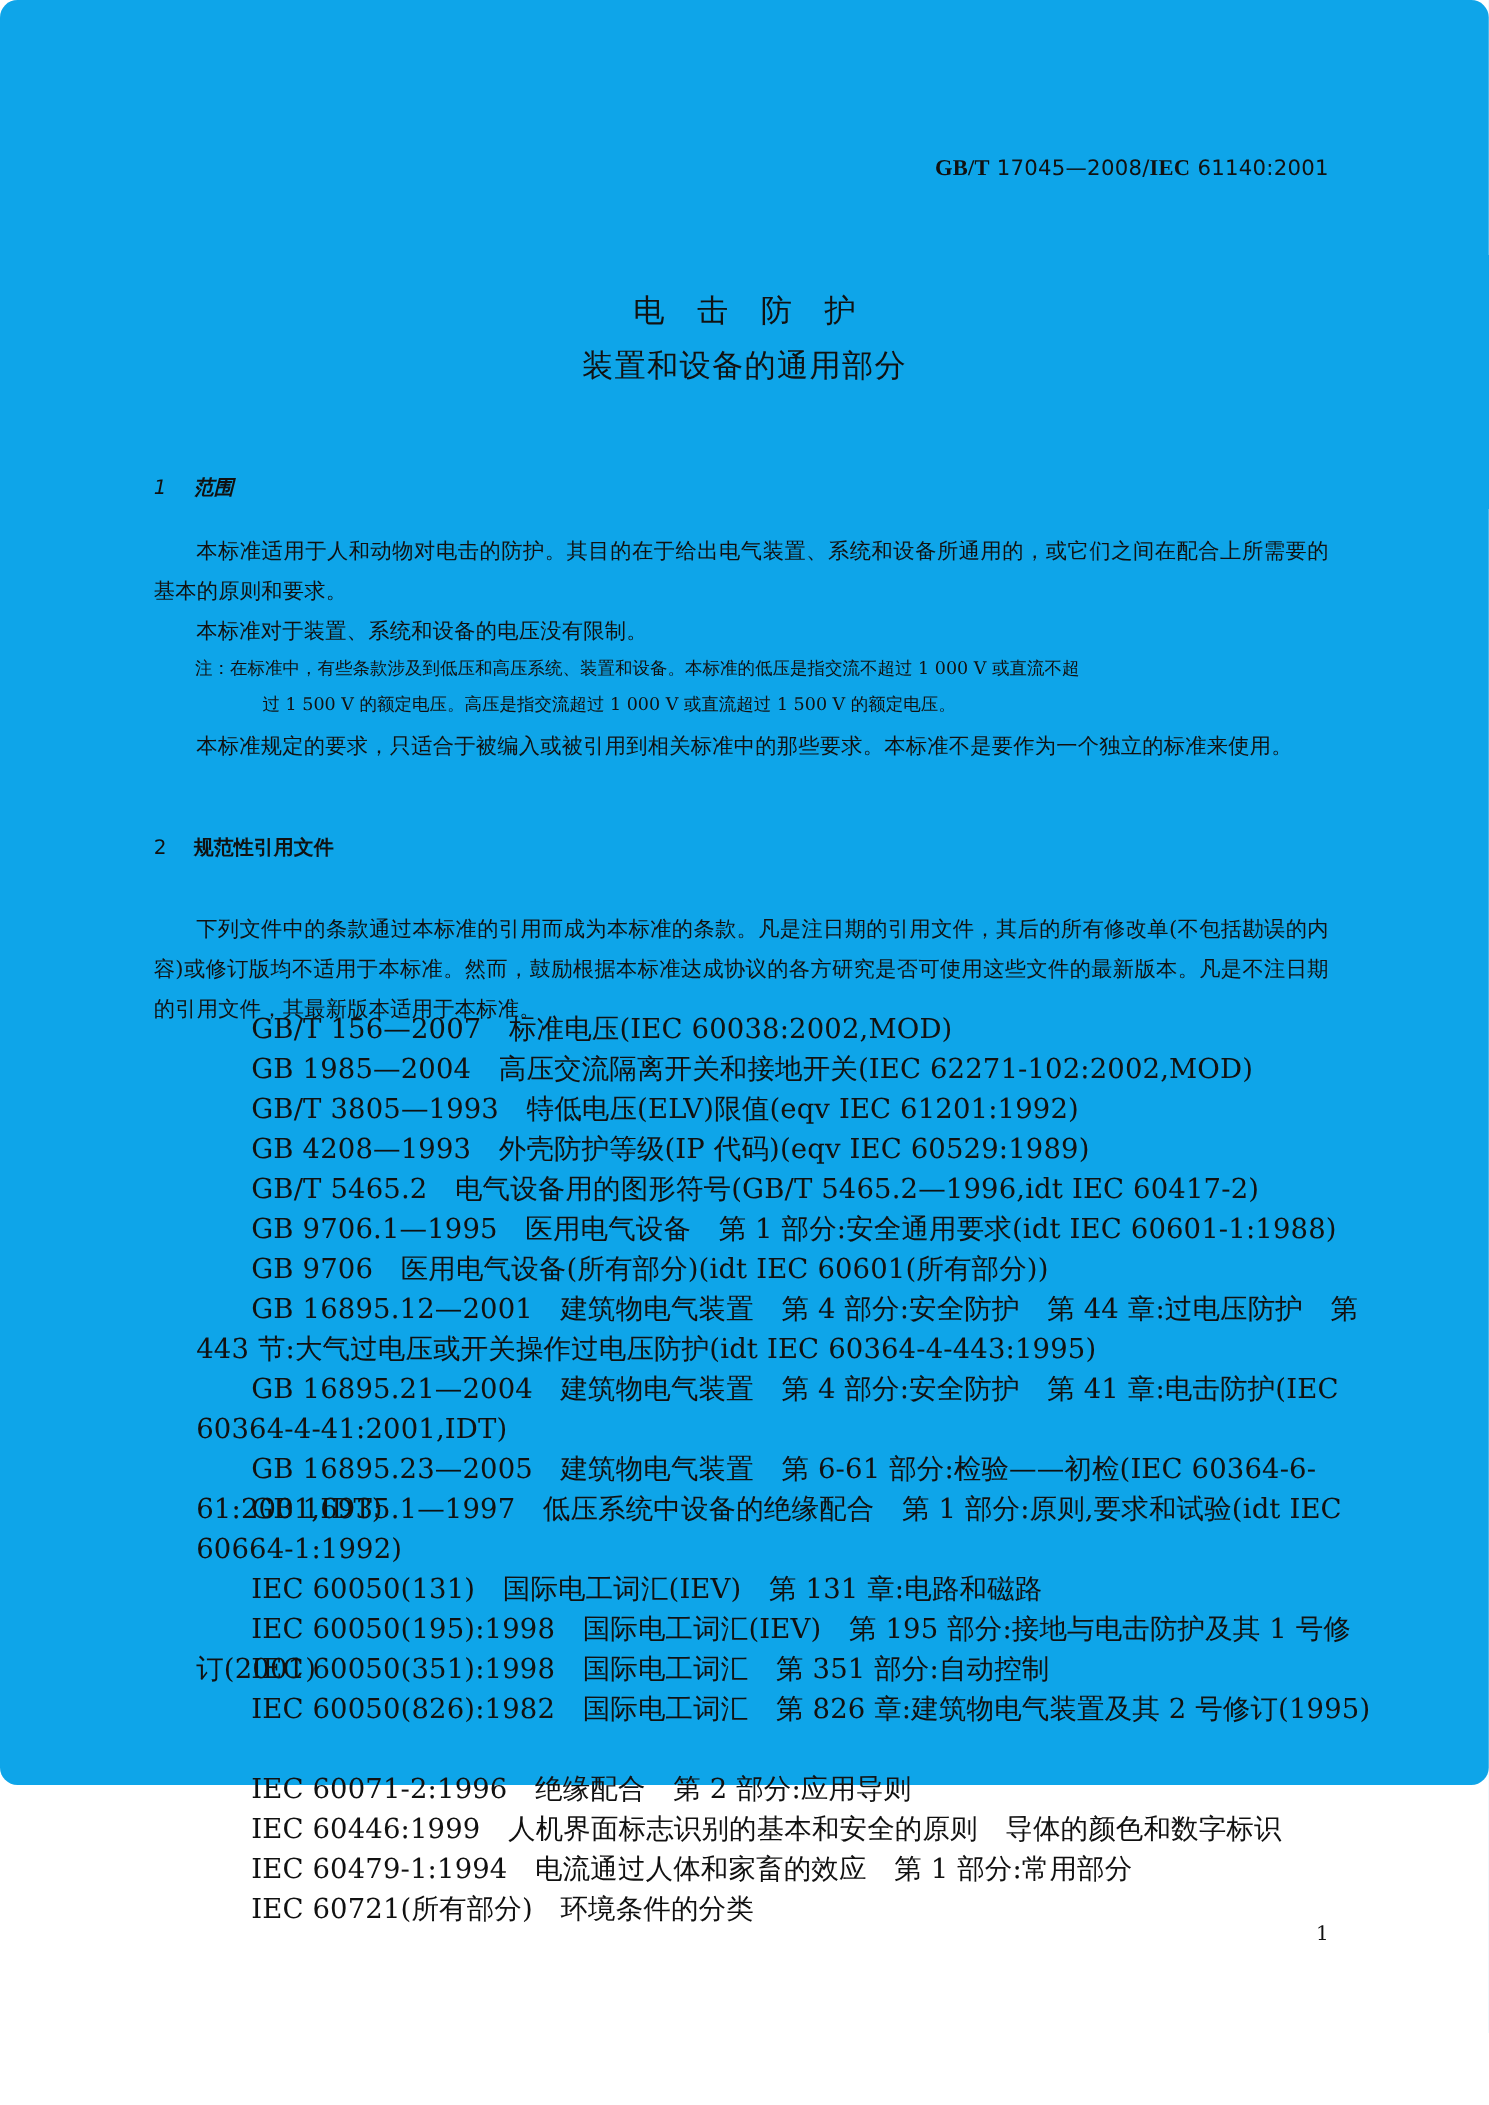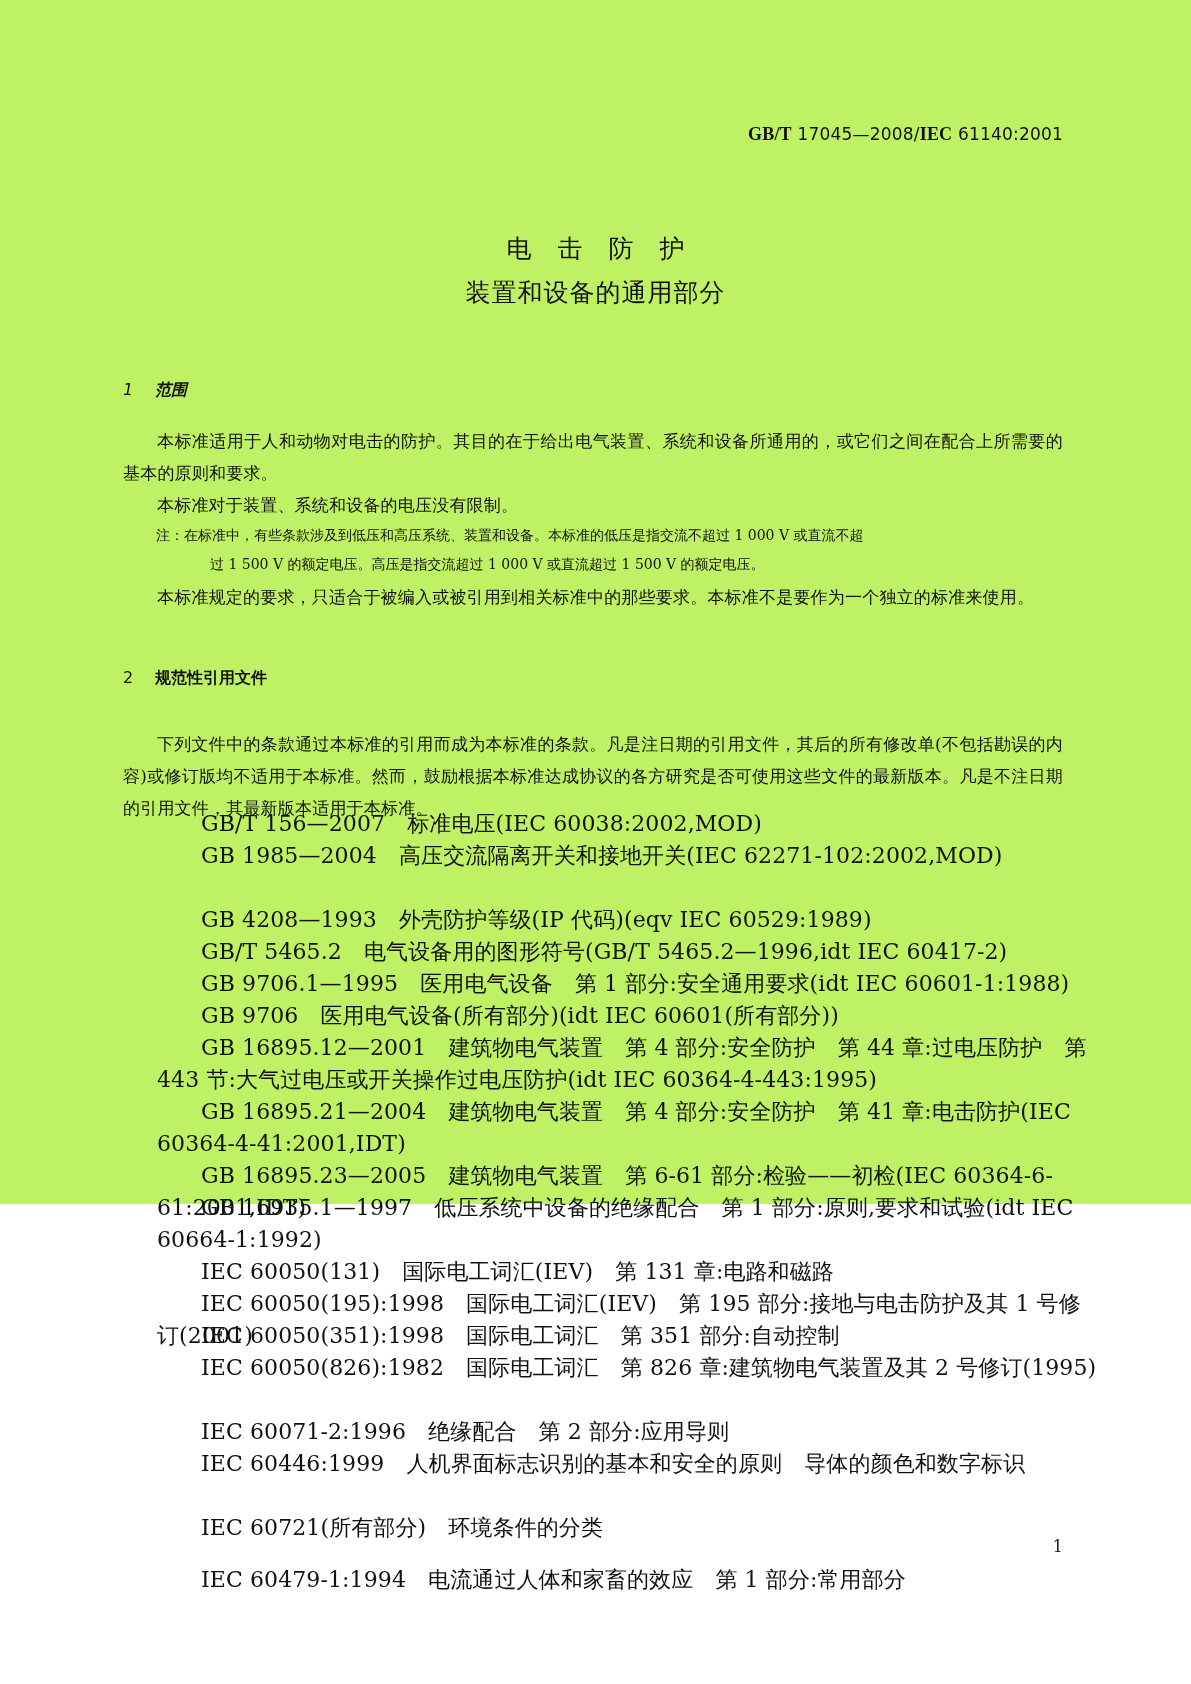--- a/index.html
+++ b/index.html
@@ -1,18 +1,18 @@
 <!DOCTYPE html>
 <html><head>
 <meta charset="utf-8">
 <style>
   html, body { margin: 0; padding: 0; background: #ffffff; }
   body { width: 1191px; height: 1684px; position: relative; overflow: hidden;
          font-family: "DejaVu Serif", "Liberation Serif", serif; color: #111; }
-  .page { position: absolute; left: 0; top: 0; width: 1191px; height: 1204px; background: #bef264; }
+  .page { position: absolute; left: 0; top: 0; width: 1191px; height: 1428px; background: #0ea5e9; border-radius: 14px; }
   .header-code { position: absolute; top: 124px; right: 128px; font-size: 17px; letter-spacing: 0.2px;
                  font-family: "DejaVu Sans", "Liberation Sans", sans-serif; }
   .header-code b { font-family: "Liberation Serif", "DejaVu Serif", serif; font-weight: bold; font-size: 18px; }
   .title1 { position: absolute; top: 232px; left: 0; width: 1191px; text-align: center; font-size: 25px;
             letter-spacing: 26px; font-family: "DejaVu Sans", sans-serif; padding-left: 26px; box-sizing: border-box; }
   .title2 { position: absolute; top: 276px; left: 0; width: 1191px; text-align: center; font-size: 25px;
             letter-spacing: 1px; font-family: "DejaVu Sans", sans-serif; }
   .h { position: absolute; left: 123px; font-size: 16px; font-weight: bold; font-family: "DejaVu Sans", sans-serif; }
   .h .num { display: inline-block; width: 32px; font-weight: normal; }
   .p { position: absolute; left: 123px; width: 940px; font-size: 17px; line-height: 32px; text-indent: 2em;
@@ -44,31 +44,32 @@
   </div>
 
   <div class="p" style="top:581px;">本标准规定的要求，只适合于被编入或被引用到相关标准中的那些要求。本标准不是要作为一个独立的标准来使用。</div>
 
   <div class="h" style="top:668px;"><span class="num">2</span><span>规范性引用文件</span></div>
 
   <div class="p" style="top:728px;">下列文件中的条款通过本标准的引用而成为本标准的条款。凡是注日期的引用文件，其后的所有修改单(不包括勘误的内容)或修订版均不适用于本标准。然而，鼓励根据本标准达成协议的各方研究是否可使用这些文件的最新版本。凡是不注日期的引用文件，其最新版本适用于本标准。</div>
 
   <div class="ref" style="top:808px;">GB/T 156—2007　标准电压(IEC 60038:2002,MOD)</div>
   <div class="ref" style="top:840px;">GB 1985—2004　高压交流隔离开关和接地开关(IEC 62271-102:2002,MOD)</div>
+  <div class="ref" style="top:872px;">GB/T 3805—1993　特低电压(ELV)限值(eqv IEC 61201:1992)</div>
   <div class="ref" style="top:904px;">GB 4208—1993　外壳防护等级(IP 代码)(eqv IEC 60529:1989)</div>
   <div class="ref" style="top:936px;">GB/T 5465.2　电气设备用的图形符号(GB/T 5465.2—1996,idt IEC 60417-2)</div>
   <div class="ref" style="top:968px;">GB 9706.1—1995　医用电气设备　第 1 部分:安全通用要求(idt IEC 60601-1:1988)</div>
   <div class="ref" style="top:1000px;">GB 9706　医用电气设备(所有部分)(idt IEC 60601(所有部分))</div>
   <div class="ref" style="top:1032px;">GB 16895.12—2001　建筑物电气装置　第 4 部分:安全防护　第 44 章:过电压防护　第 443 节:大气过电压或开关操作过电压防护(idt IEC 60364-4-443:1995)</div>
   <div class="ref" style="top:1096px;">GB 16895.21—2004　建筑物电气装置　第 4 部分:安全防护　第 41 章:电击防护(IEC 60364-4-41:2001,IDT)</div>
   <div class="ref" style="top:1160px;">GB 16895.23—2005　建筑物电气装置　第 6-61 部分:检验——初检(IEC 60364-6-61:2001,IDT)</div>
   <div class="ref" style="top:1192px;">GB 16935.1—1997　低压系统中设备的绝缘配合　第 1 部分:原则,要求和试验(idt IEC 60664-1:1992)</div>
   <div class="ref" style="top:1256px;">IEC 60050(131)　国际电工词汇(IEV)　第 131 章:电路和磁路</div>
   <div class="ref" style="top:1288px;">IEC 60050(195):1998　国际电工词汇(IEV)　第 195 部分:接地与电击防护及其 1 号修订(2001)</div>
   <div class="ref" style="top:1320px;">IEC 60050(351):1998　国际电工词汇　第 351 部分:自动控制</div>
   <div class="ref" style="top:1352px;">IEC 60050(826):1982　国际电工词汇　第 826 章:建筑物电气装置及其 2 号修订(1995)</div>
   <div class="ref" style="top:1416px;">IEC 60071-2:1996　绝缘配合　第 2 部分:应用导则</div>
   <div class="ref" style="top:1448px;">IEC 60446:1999　人机界面标志识别的基本和安全的原则　导体的颜色和数字标识</div>
-  <div class="ref" style="top:1564px;">IEC 60479-1:1994　电流通过人体和家畜的效应　第 1 部分:常用部分</div>
+  <div class="ref" style="top:1480px;">IEC 60479-1:1994　电流通过人体和家畜的效应　第 1 部分:常用部分</div>
   <div class="ref" style="top:1512px;">IEC 60721(所有部分)　环境条件的分类</div>
 
   <div class="page-num">1</div>
 </div>
 
 </body></html>

